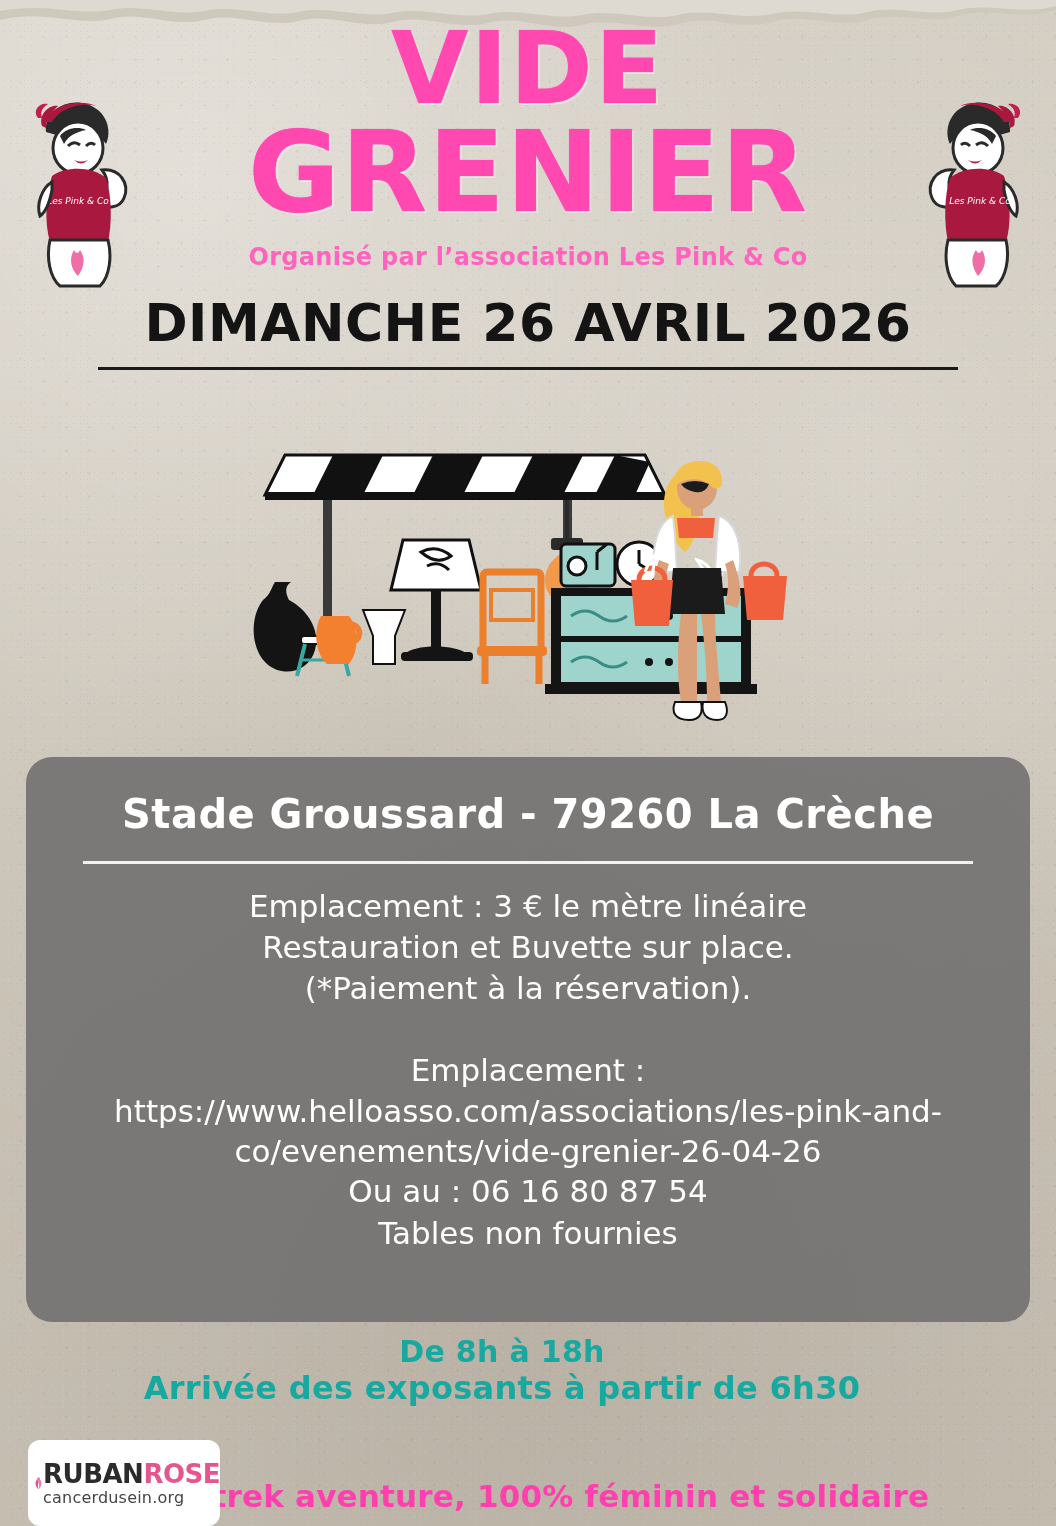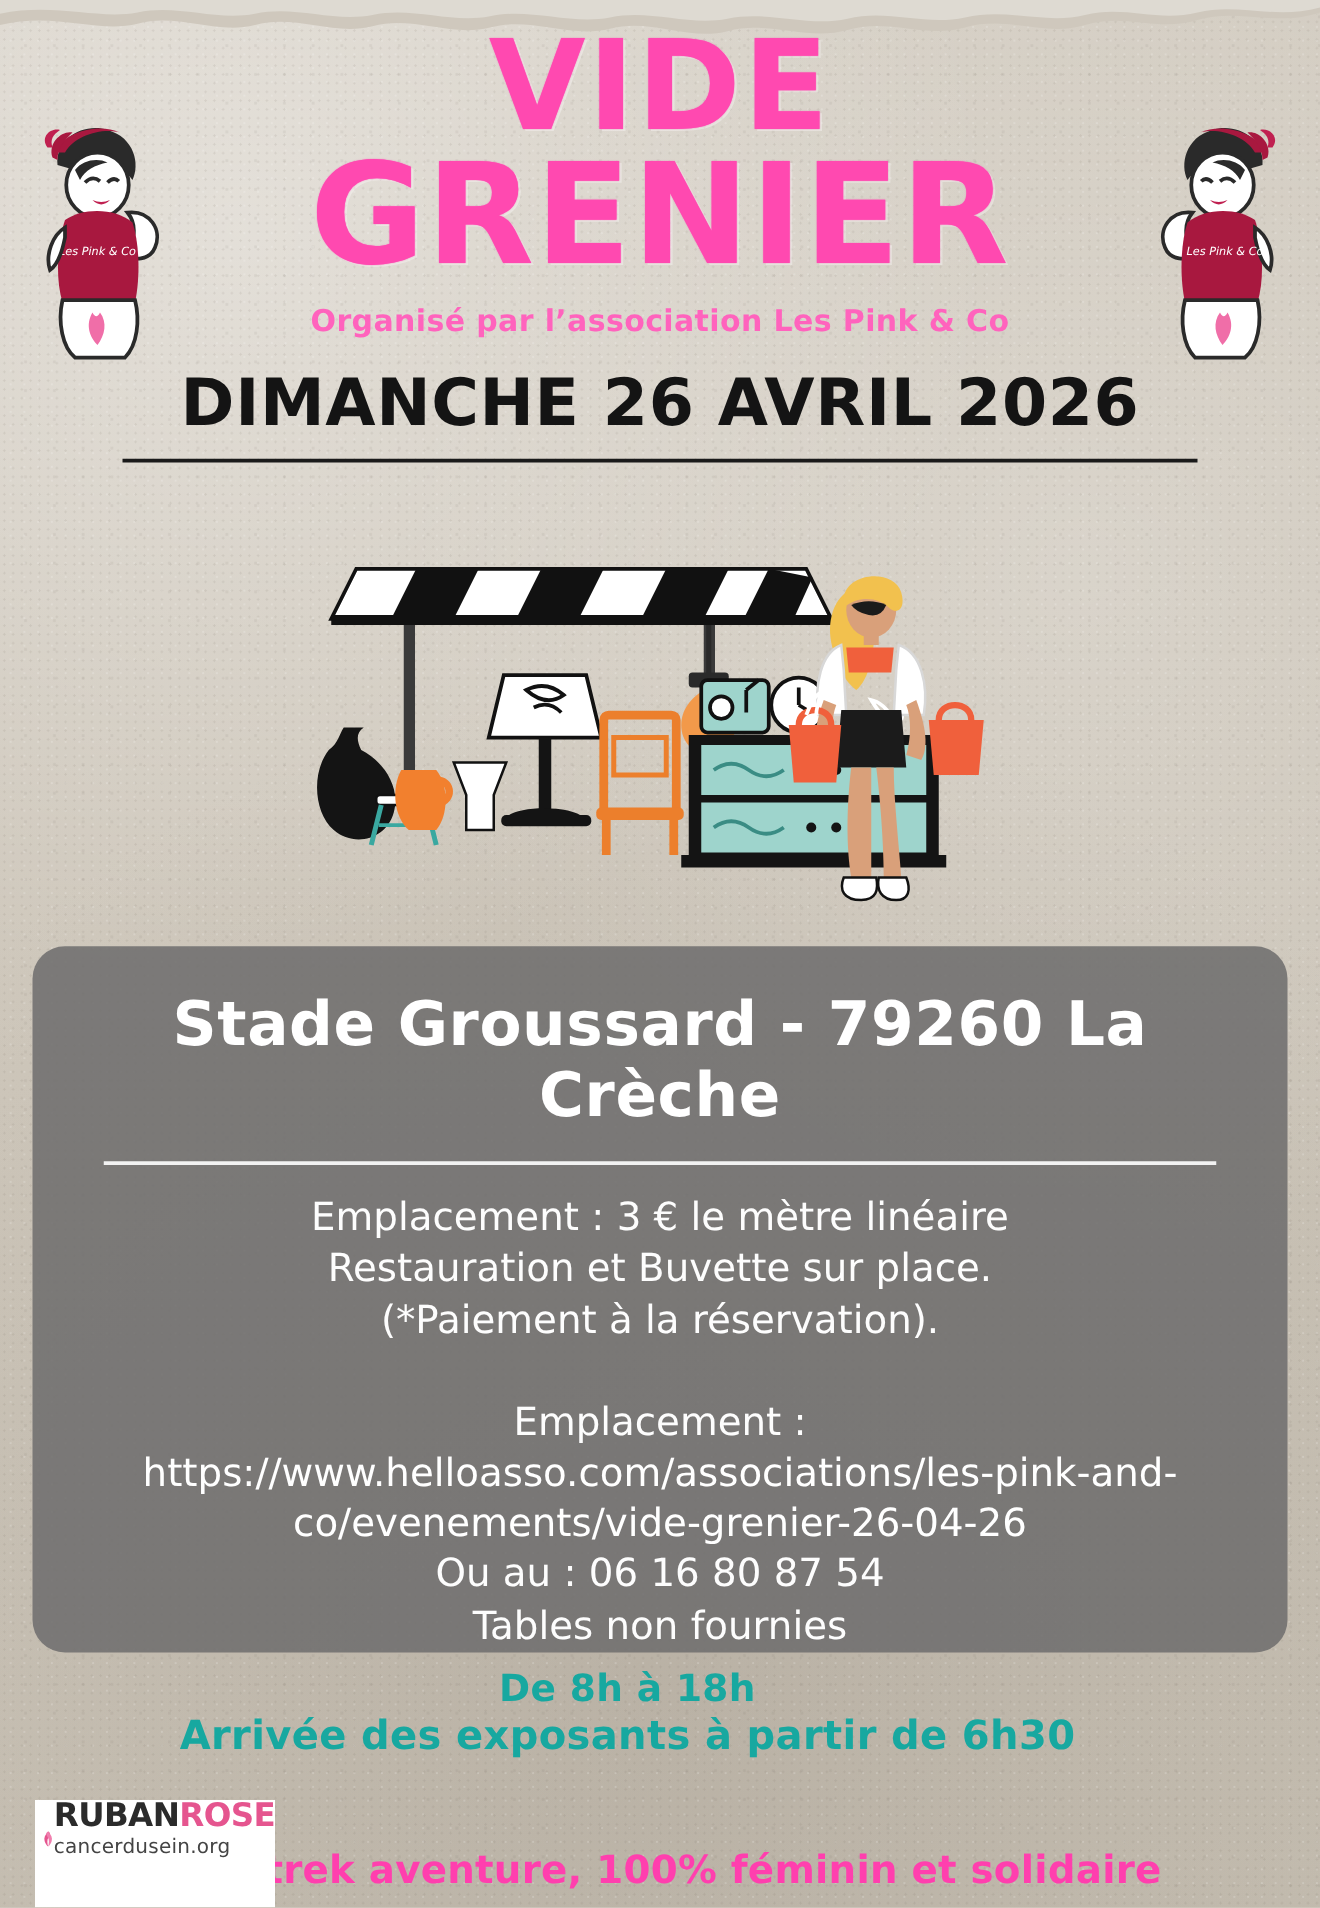--- a/index.html
+++ b/index.html
@@ -118,21 +118,21 @@
     width: 1004px;
     height: 565px;
     background: rgba(112,110,110,0.88);
     border-radius: 26px;
     box-sizing: border-box;
     padding: 26px 40px 20px 40px;
     text-align: center;
     color: #ffffff;
   }
   .venue {
-    font-size: 49px;
+    font-size: 40px;
     font-weight: bold;
     letter-spacing: 0.5px;
     margin-top: 8px;
   }
   .panel-rule {
     width: 890px;
     height: 3px;
     background: #f2f2f2;
     margin: 24px auto 22px auto;
   }
@@ -175,22 +175,24 @@
 
   
   .ruban {
     position: absolute;
     left: 28px;
     top: 1440px;
     width: 192px;
     height: 86px;
     background: #ffffff;
     display: flex;
+    align-items: center;
     box-sizing: border-box;
     padding-left: 6px;
+    border-radius: 12px;
   }
   .ruban-text {
     display: flex;
     flex-direction: column;
     line-height: 1;
   }
   .ruban-title {
     font-size: 26px;
     font-weight: bold;
     letter-spacing: -0.5px;

